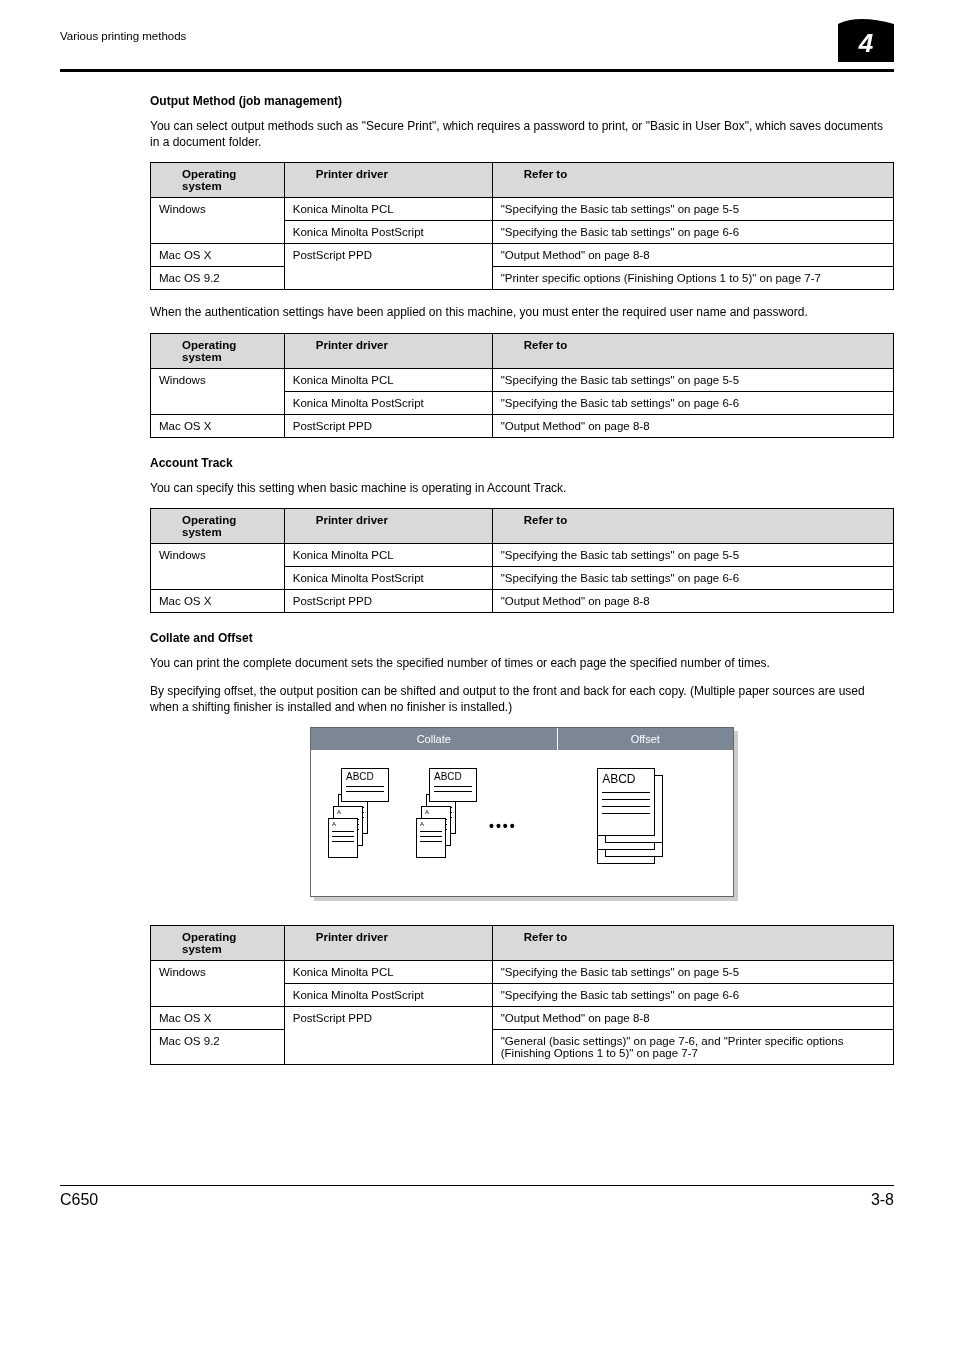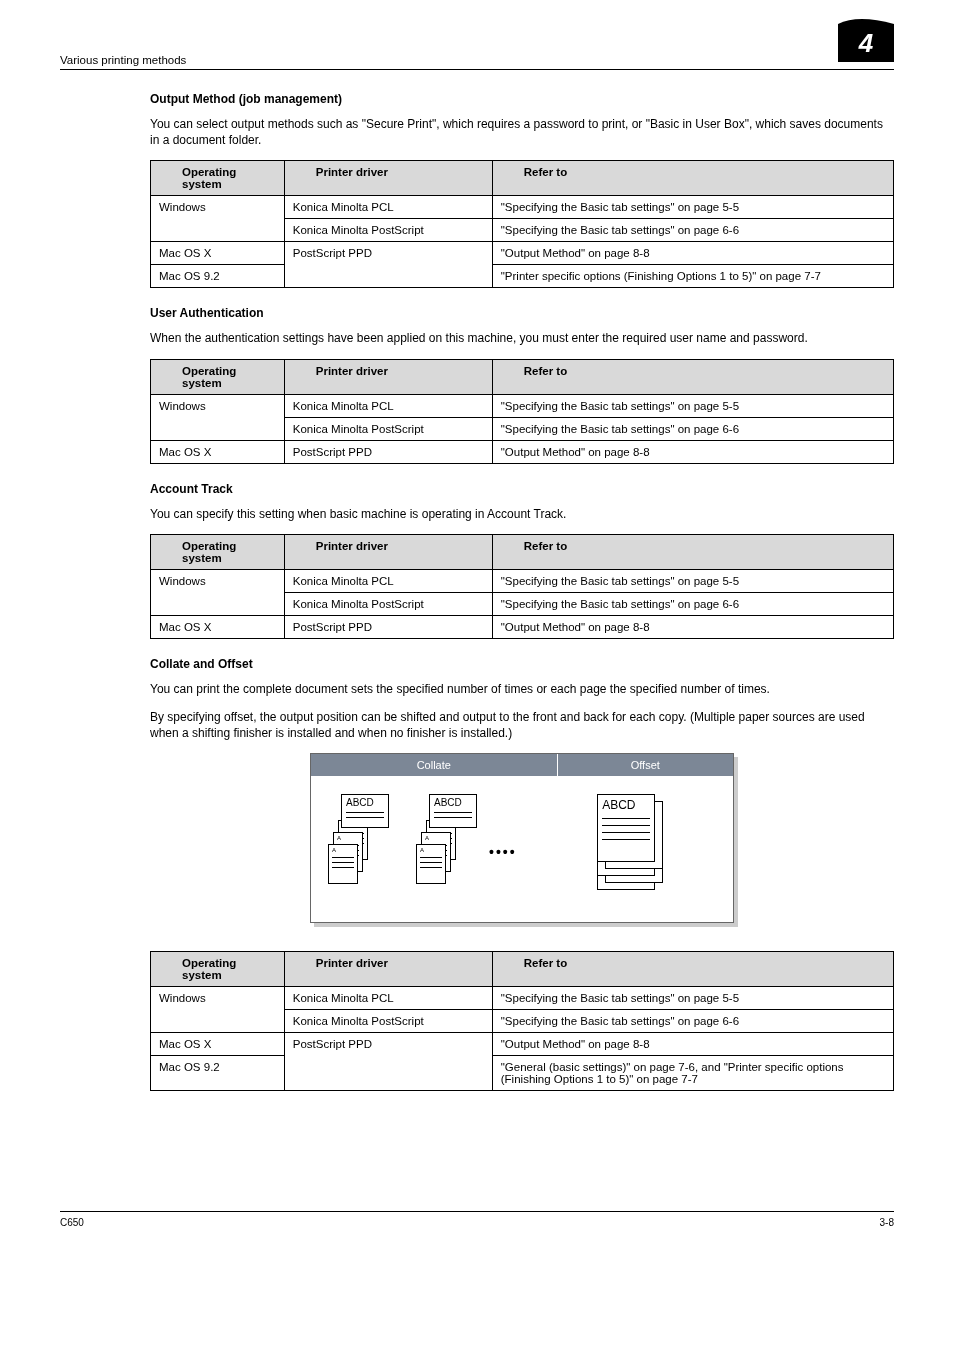--- a/index.html
+++ b/index.html
@@ -9,22 +9,21 @@
     font-size: 12px;
     color: #000;
     width: 954px;
   }
   .page {
     padding: 30px 60px 30px 60px;
   }
   .running-header {
     display: flex;
     justify-content: space-between;
-    align-items: flex-end;
-    border-bottom: 1px solid #000000;
+    border-bottom: 3px solid #000000;
     padding-bottom: 3px;
     margin-bottom: 22px;
   }
   .rh-left {
     font-size: 11.5px;
   }
   .rh-right {
     position: relative;
     width: 46px;
     height: 36px;
@@ -170,21 +169,21 @@
     height: 1px; background: #000; margin-top: 6px;
   }
   .dots { position: absolute; font-size: 14px; font-weight: bold; letter-spacing: 2px; }
 
   .footer {
     display: flex;
     justify-content: space-between;
     border-top: 1px solid #000;
     padding-top: 5px;
     margin-top: 120px;
-    font-size: 10px;
+    font-size: 16px;
   }
 </style>
 </head>
 <body>
 
 <div class="page">
   <div class="running-header">
     <div class="rh-left">Various printing methods</div>
     <div class="rh-right">
       <svg width="56" height="44" viewBox="0 0 56 44">
@@ -219,21 +218,20 @@
             <td>Mac OS X</td>
             <td rowspan="2">PostScript PPD</td>
             <td>"Output Method" on page 8-8</td>
           </tr>
           <tr>
             <td>Mac OS 9.2</td>
             <td>"Printer specific options (Finishing Options 1 to 5)" on page 7-7</td>
           </tr>
         </tbody>
       </table>
-      <div class="section-heading">User Authentication</div>
       <div class="body-text">When the authentication settings have been applied on this machine, you must enter the required user name and password.</div>
       <table class="data">
         <thead>
           <tr>
             <th class="col-os">Operating system</th>
             <th class="col-drv">Printer driver</th>
             <th class="col-ref">Refer to</th>
           </tr>
         </thead>
         <tbody>

